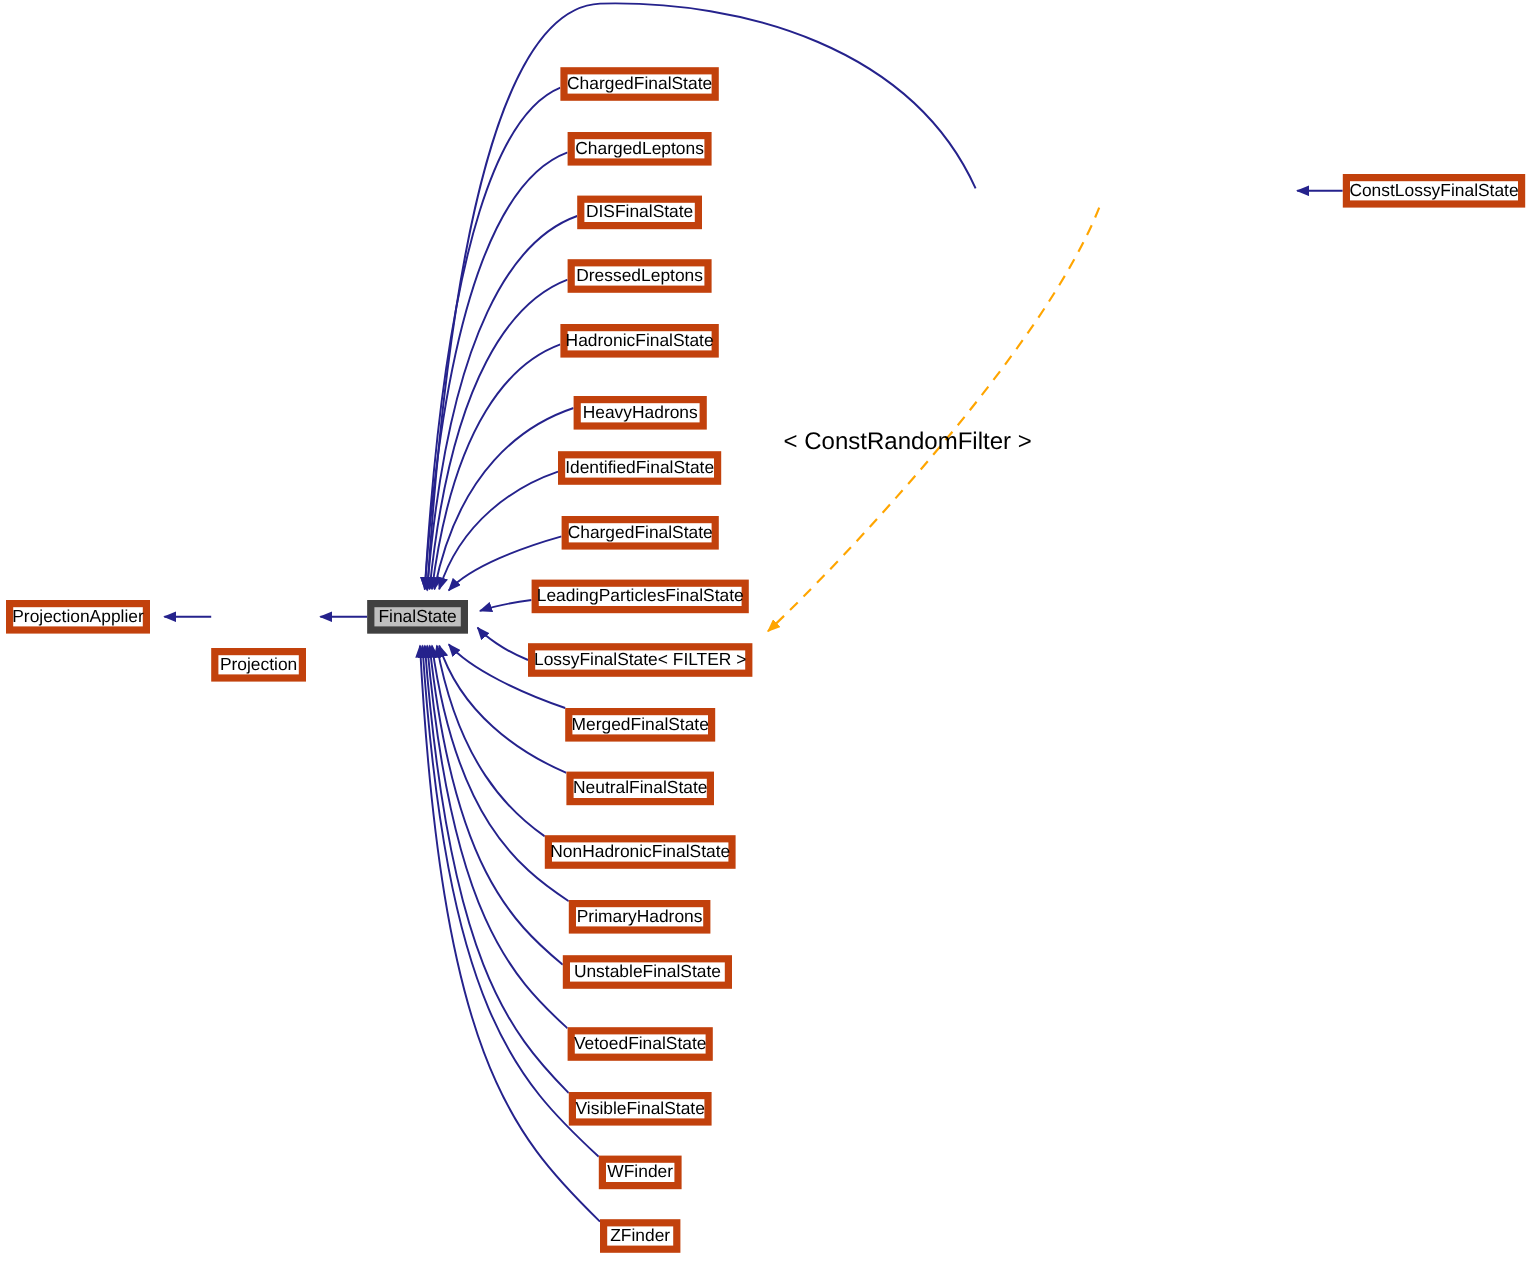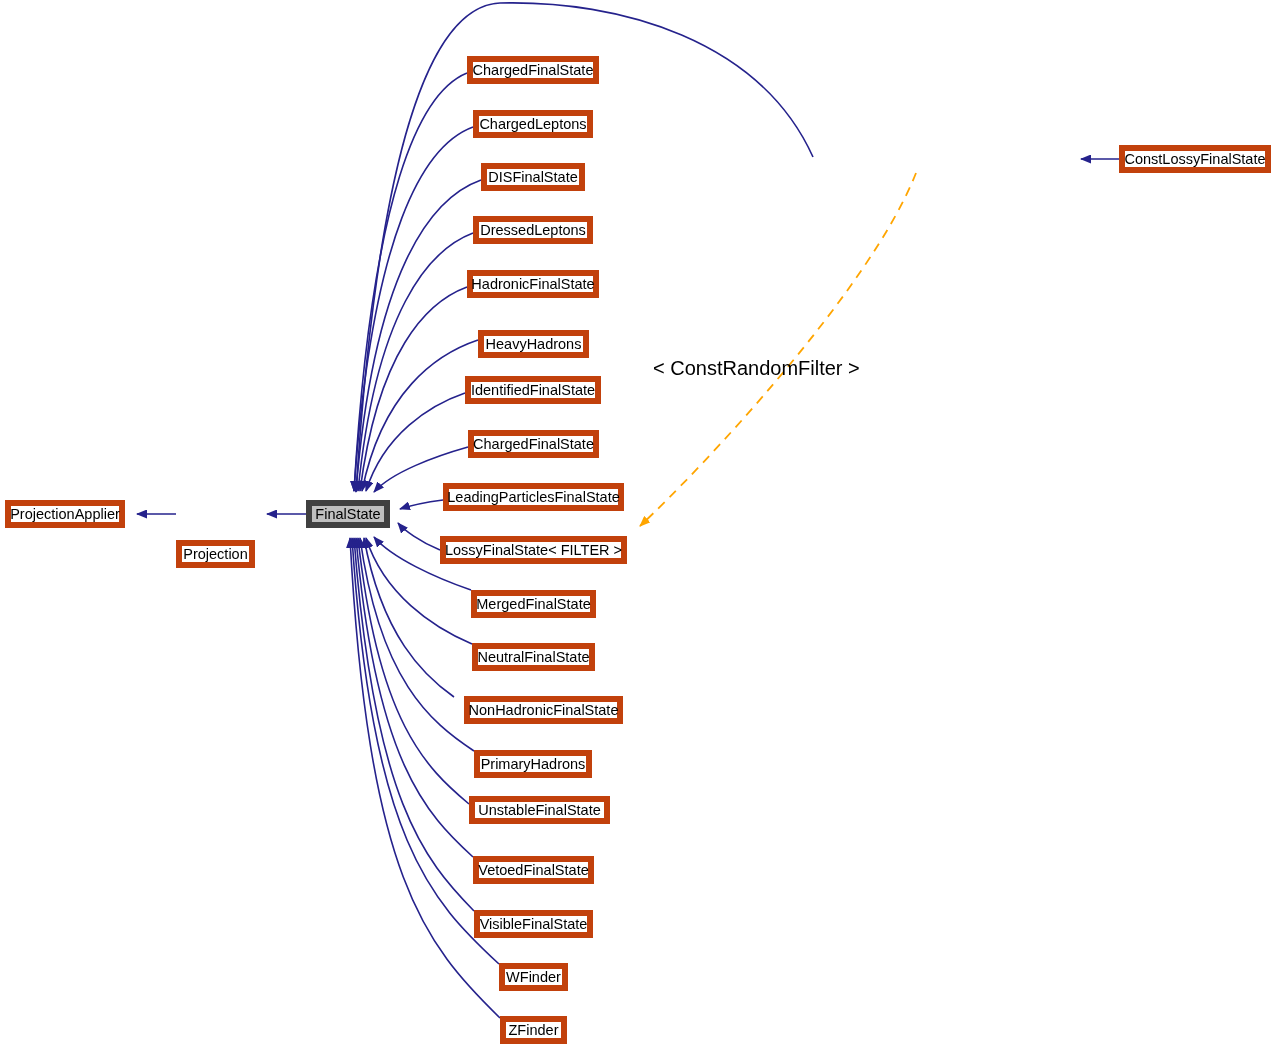--- a/index.html
+++ b/index.html
@@ -145,21 +145,21 @@
   </div>
   <div class="node" style="left:440px; top:536px; width:187px;">
     <span>LossyFinalState&lt; FILTER &gt;</span>
   </div>
   <div class="node" style="left:471px; top:590px; width:125px;">
     <span>MergedFinalState</span>
   </div>
   <div class="node" style="left:472px; top:643px; width:123px;">
     <span>NeutralFinalState</span>
   </div>
-  <div class="node" style="left:454px; top:696px; width:159px;margin-left:10px;">
+  <div class="node" style="left:454px; top:696px; width:159px;">
     <span>NonHadronicFinalState</span>
   </div>
   <div class="node" style="left:474px; top:750px; width:118px;">
     <span>PrimaryHadrons</span>
   </div>
   <div class="node" style="left:469px; top:796px; width:141px;">
     <span>UnstableFinalState</span>
   </div>
   <div class="node" style="left:473px; top:856px; width:121px;">
     <span>VetoedFinalState</span>

